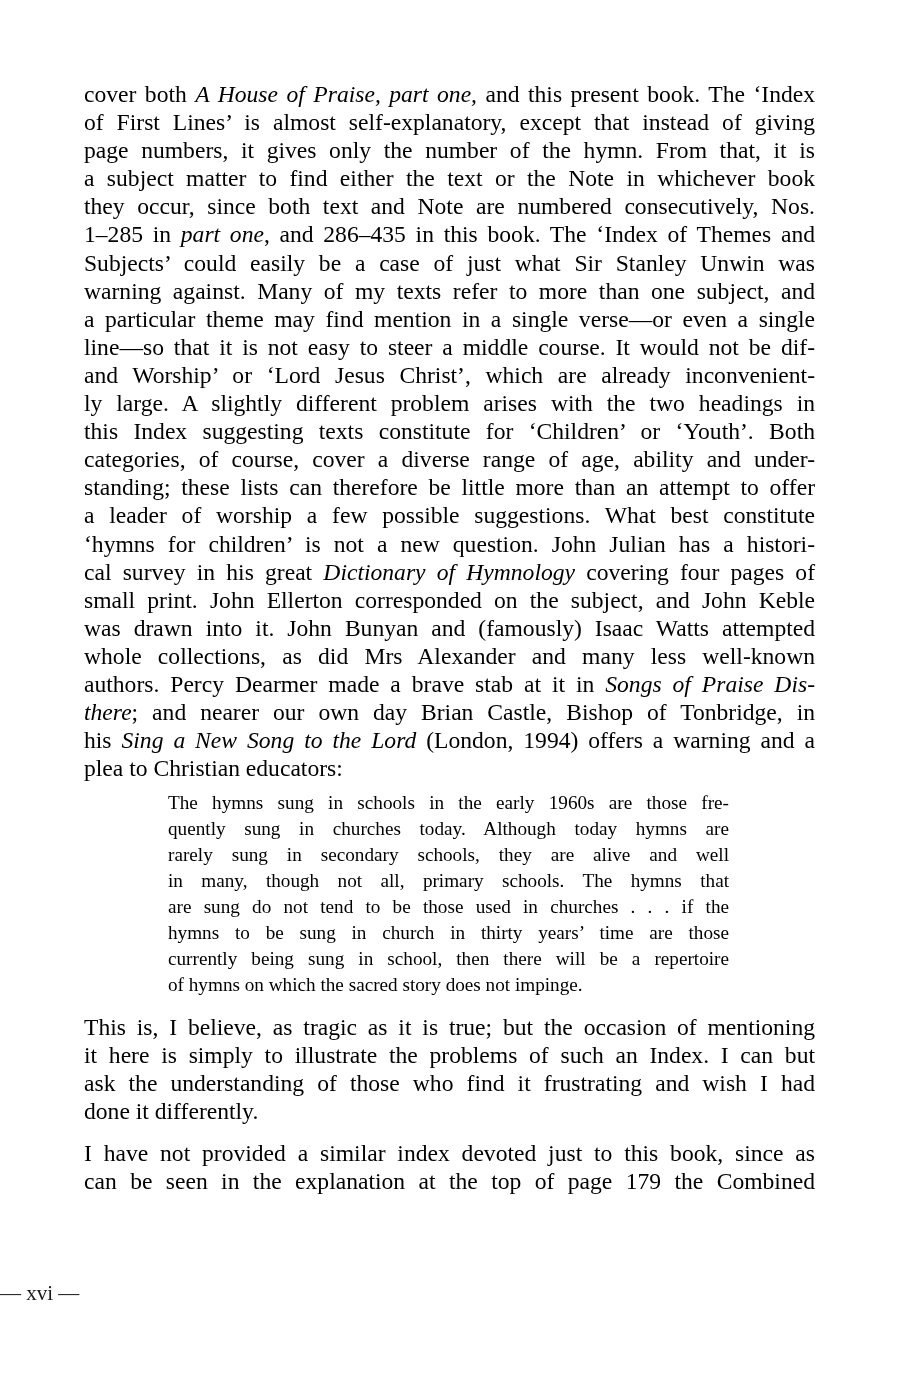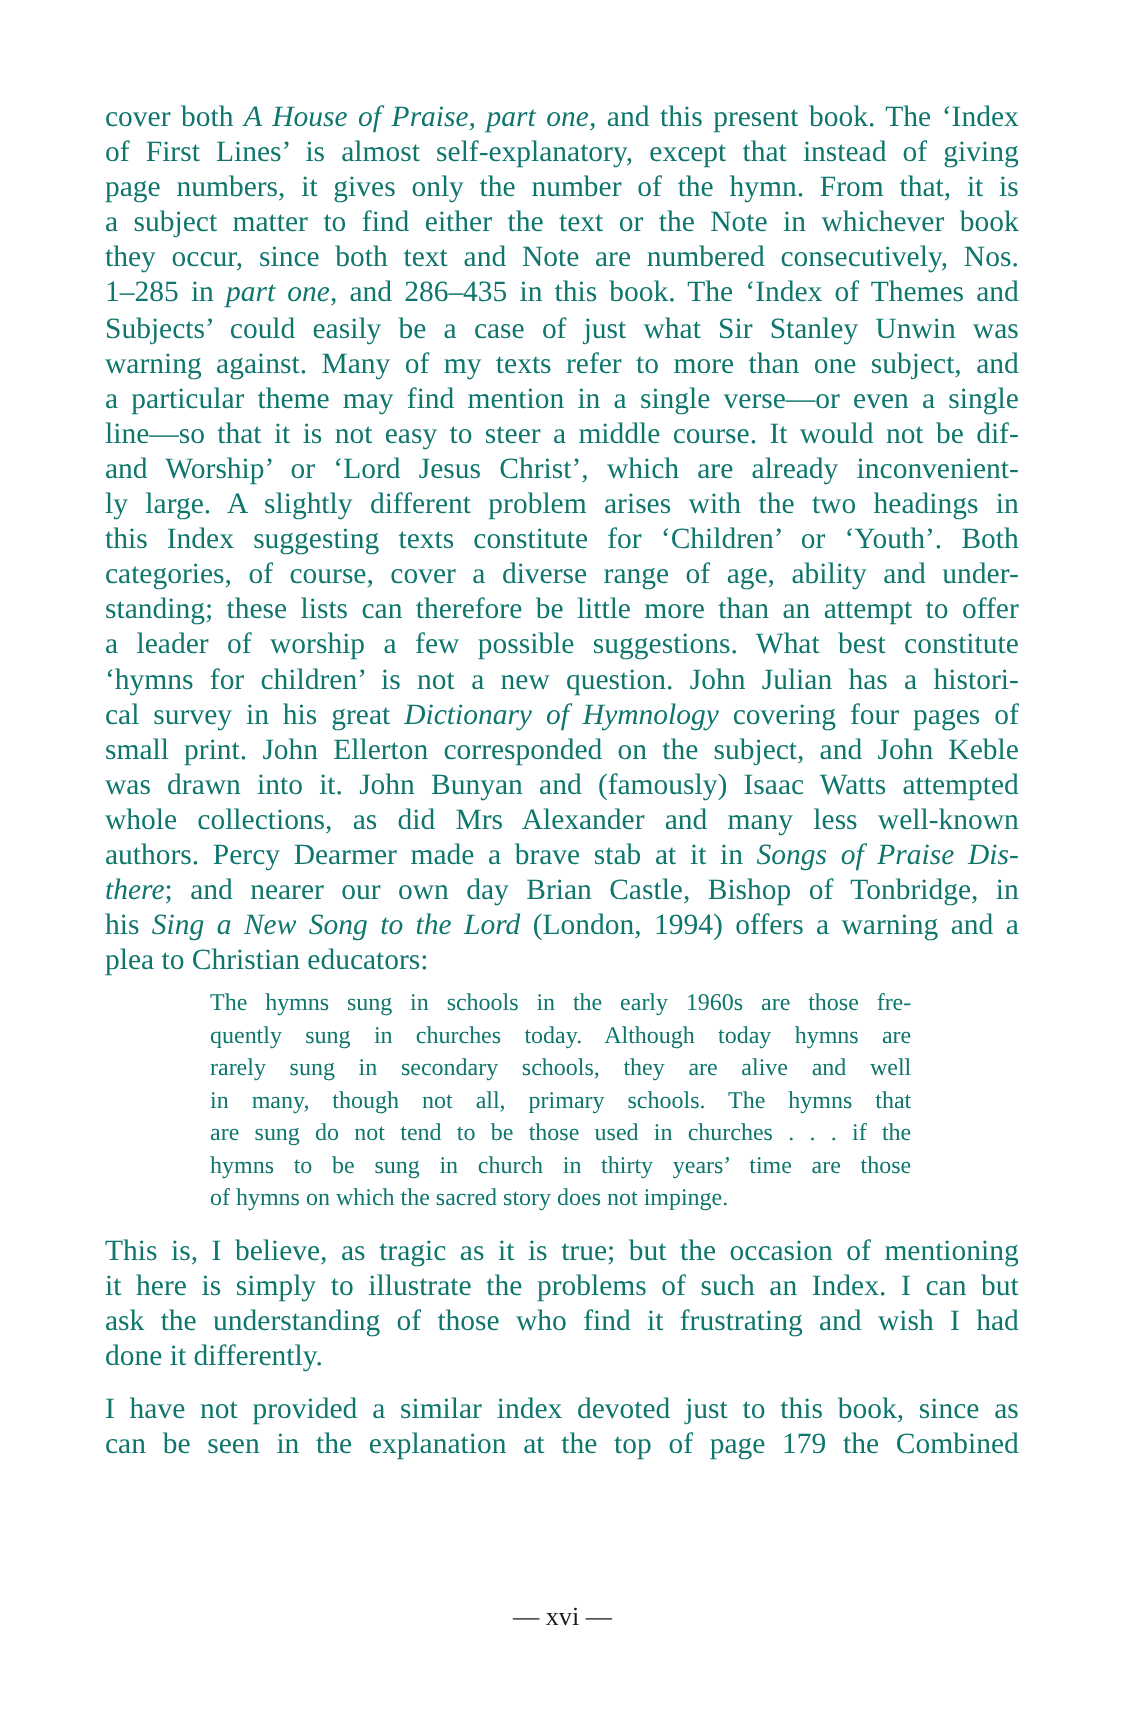--- a/index.html
+++ b/index.html
@@ -1,37 +1,37 @@
 <!DOCTYPE html>
 <html><head>
 <meta charset="utf-8">
 <style>
   html, body { margin: 0; padding: 0; background: #ffffff; }
   body { width: 900px; height: 1387px; position: relative; overflow: hidden; }
   .page {
     position: absolute; left: 84px; top: 80px; width: 731px;
     font-family: "Liberation Serif", "DejaVu Serif", serif;
-    color: #0f766e;
+    color: #000000;
   }
   .para {
     font-size: 23.6px; line-height: 28.1px; text-align: justify;
     margin: 0; hyphens: manual;
   }
   .para .ln { display: block; text-align: justify; text-align-last: justify; white-space: nowrap; }
   .para .ln.last { text-align-last: left; }
   .quote {
     margin: 8px 0 0 84px; width: 561px;
     font-size: 19.2px; line-height: 25.9px;
   }
   .quote .ln { display: block; text-align: justify; text-align-last: justify; white-space: nowrap; }
   .quote .ln.last { text-align-last: left; }
   .p2 { margin-top: 15px; }
   .p3 { margin-top: 14px; }
   .folio {
-    position: absolute; left: 0; width: 900px; top: 1281px; text-align: center;
+    position: absolute; left: 0; width: 900px; top: 1281px; 
     font-family: "Liberation Serif", "DejaVu Serif", serif; font-size: 21px; color: #1a1a1a;
   }
   i { font-style: italic; }
 </style>
 </head>
 <body>
 
 <div class="page">
   <p class="para p1" id="p1">
       <span class="ln">cover both <i>A House of Praise, part one,</i> and this present book. The ‘Index</span>
@@ -60,20 +60,21 @@
       <span class="ln">his <i>Sing a New Song to the Lord</i> (London, 1994) offers a warning and a</span>
       <span class="ln last">plea to Christian educators:</span>
     </p>
   <div class="quote" id="q1">
       <span class="ln">The hymns sung in schools in the early 1960s are those fre-</span>
       <span class="ln">quently sung in churches today. Although today hymns are</span>
       <span class="ln">rarely sung in secondary schools, they are alive and well</span>
       <span class="ln">in many, though not all, primary schools. The hymns that</span>
       <span class="ln">are sung do not tend to be those used in churches . . . if the</span>
       <span class="ln">hymns to be sung in church in thirty years’ time are those</span>
+      <span class="ln">currently being sung in school, then there will be a repertoire</span>
       <span class="ln last">of hymns on which the sacred story does not impinge.</span>
     </div>
   <p class="para p2" id="p2">
       <span class="ln">This is, I believe, as tragic as it is true; but the occasion of mentioning</span>
       <span class="ln">it here is simply to illustrate the problems of such an Index. I can but</span>
       <span class="ln">ask the understanding of those who find it frustrating and wish I had</span>
       <span class="ln last">done it differently.</span>
     </p>
   <p class="para p3" id="p3">
       <span class="ln">I have not provided a similar index devoted just to this book, since as</span>

